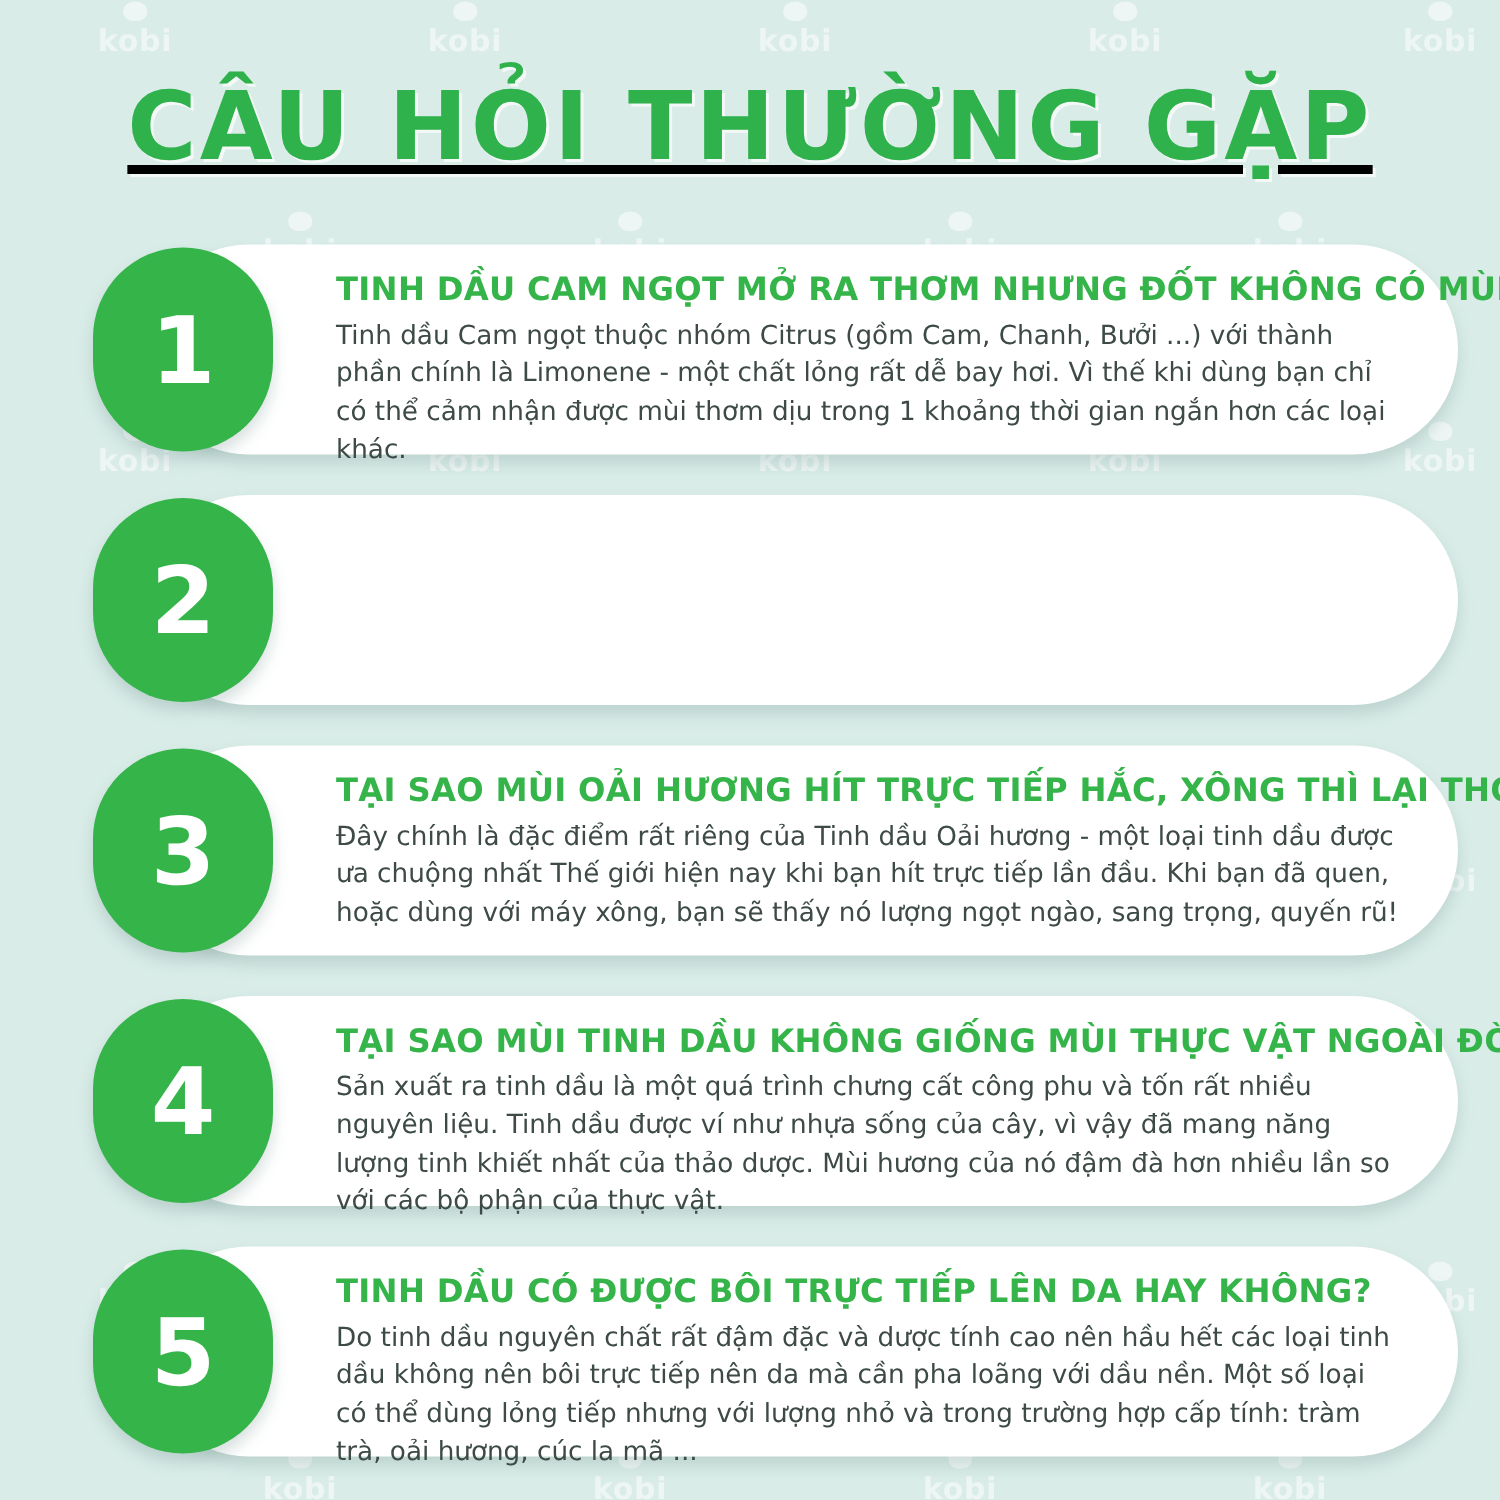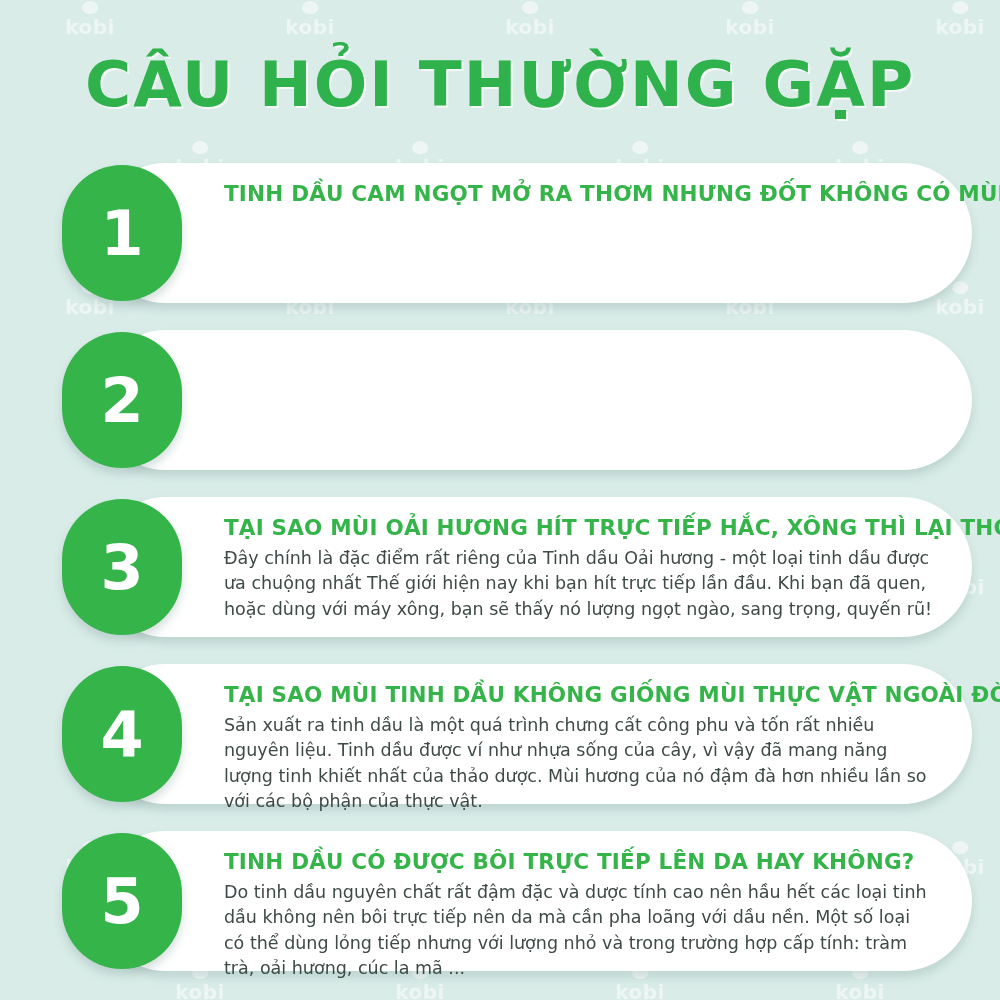--- a/index.html
+++ b/index.html
@@ -40,20 +40,21 @@
     background: rgba(255,255,255,0.55);
     border-radius: 50% 50% 45% 45%;
   }
 
   .page {
     position: relative;
     z-index: 1;
     width: 1000px;
     height: 856px;
     box-sizing: border-box;
+    text-decoration: underline;
   }
 
   .faq-title {
     text-align: center;
     color: #2fb24c;
     font-family: "DejaVu Sans", sans-serif;
     font-weight: bold;
     font-size: 63px;
     letter-spacing: 2px;
     padding-top: 48px;
@@ -166,20 +167,21 @@
 
 <div class="page">
   <h1 class="faq-title">CÂU HỎI THƯỜNG GẶP</h1>
 
   <div class="faq-list">
 
     <div class="faq-item">
       <div class="faq-badge">1</div>
       <div class="faq-card">
         <p class="faq-q">TINH DẦU CAM NGỌT MỞ RA THƠM NHƯNG ĐỐT KHÔNG CÓ MÙI</p>
+        <p class="faq-a">Tinh dầu Cam ngọt thuộc nhóm Citrus (gồm Cam, Chanh, Bưởi ...) với thành phần chính là Limonene - một chất lỏng rất dễ bay hơi. Vì thế khi dùng bạn chỉ có thể cảm nhận được mùi thơm dịu trong 1 khoảng thời gian ngắn hơn các loại khác.</p>
       </div>
     </div>
 
     <div class="faq-item">
       <div class="faq-badge">2</div>
       <div class="faq-card">
       </div>
     </div>
 
     <div class="faq-item">

